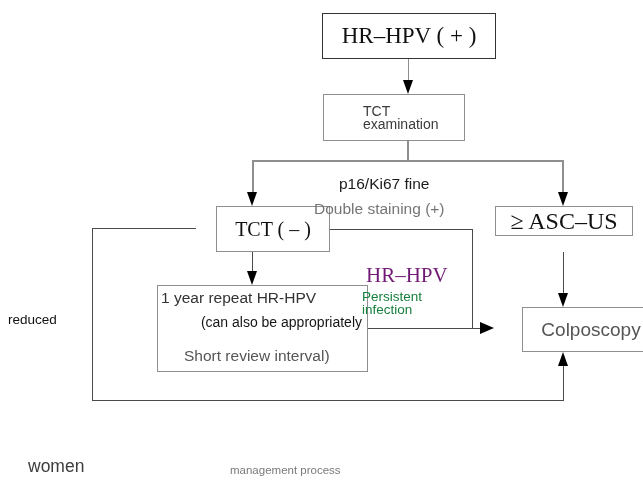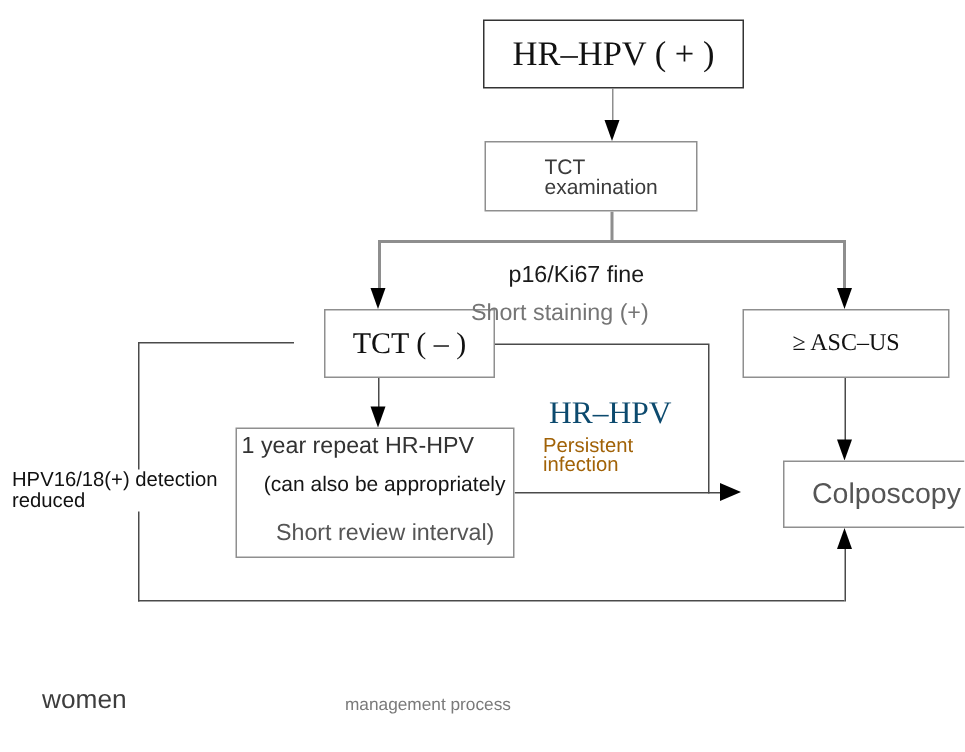--- a/index.html
+++ b/index.html
@@ -25,22 +25,22 @@
   .arr{position:absolute;width:0;height:0;z-index:2;}
   .arr-down{border-left:5px solid transparent;border-right:5px solid transparent;border-top:14px solid #000;}
   .arr-up{border-left:5px solid transparent;border-right:5px solid transparent;border-bottom:14px solid #000;}
   .arr-right{border-top:6px solid transparent;border-bottom:6px solid transparent;border-left:14px solid #000;}
 
   
   #box-hrhpv{left:322px;top:13px;width:174px;height:46px;border-color:#333;font-size:23px;color:#111;}
   #box-tct-exam{left:323px;top:94px;width:142px;height:47px;justify-content:flex-start;}
   #box-tct-exam .inner{padding-left:39px;font-size:14px;line-height:13px;color:#3b3b3b;}
   #box-tct-neg{left:196px;top:206px;width:114px;height:46px;font-size:20px;color:#111;margin-left:20px;}
-  #box-ascus{left:495px;top:206px;width:138px;height:46px;font-size:16px;color:#111;}
-  #box-repeat{left:157px;top:285px;width:186px;height:87px;}
+  #box-ascus{left:495px;top:206px;width:138px;height:30px;font-size:24px;color:#111;}
+  #box-repeat{left:157px;top:285px;width:211px;height:87px;}
   #box-repeat .rl{position:absolute;white-space:nowrap;}
   #box-repeat .rl1{top:3px;left:3px;font-size:15.5px;color:#333;}
   #box-repeat .rl2{top:28px;right:5px;font-size:14px;color:#151515;}
   #box-repeat .rl3{top:61px;left:26px;font-size:15.5px;color:#555;}
   #box-colposcopy{left:494px;top:307px;width:138px;height:45px;font-size:19px;color:#555;margin-left:28px;}
 
   
   #l-top-stem      {left:408px;top:59px; width:1px;height:23px;}
   #l-split-stem    {left:407px;top:141px;width:2px;height:20px;}
   #l-split-h       {left:252px;top:160px;width:312px;height:2px;}
@@ -61,22 +61,22 @@
   #a-into-tctneg  {left:247px;top:192px;}
   #a-into-ascus   {left:558px;top:192px;}
   #a-into-repeat  {left:247px;top:271px;}
   #a-into-colpo-t {left:558px;top:293px;}
   #a-into-colpo-b {left:558px;top:352px;}
   #a-into-colpo-l {left:480px;top:322px;}
 
   
   #label-p16-1{left:315px;top:175px;font-size:15.5px;color:#1a1a1a;margin-left:24px;}
   #label-p16-2{left:314px;top:200px;font-size:15.5px;color:#757575;}
-  #label-hrhpv{left:366px;top:263px;font-size:21px;color:#0c4a6e;}
-  #label-persistent{left:362px;top:290px;font-size:13.5px;line-height:13px;color:#a16207;}
+  #label-hrhpv{left:366px;top:263px;font-size:21px;color:#701a75;}
+  #label-persistent{left:362px;top:290px;font-size:13.5px;line-height:13px;color:#15803d;}
   #label-hpv1618{left:8px;top:313px;font-size:13.5px;line-height:14px;color:#111;background:#fff;padding-right:2px;}
   #caption-1{left:28px;top:428px;font-size:17.5px;color:#3d3d3d;}
   #caption-2{left:28px;top:456px;font-size:17.5px;color:#3d3d3d;}
   #note{left:230px;top:464px;font-size:11.5px;line-height:12.5px;color:#7a7a7a;}
 </style>
 </head>
 <body>
 
 <div id="stage">
 
@@ -126,30 +126,29 @@
     <span class="rl rl1">1 year repeat HR-HPV</span>
     <span class="rl rl3">Short review interval)</span>
     <span class="rl rl2">(can also be appropriately</span>
   </div>
 
   <div class="box" id="box-colposcopy">
     <span>Colposcopy</span>
   </div>
 
   <div class="lbl" id="label-p16-1">p16/Ki67 fine</div>
-  <div class="lbl" id="label-p16-2">Short staining (+)</div>
+  <div class="lbl" id="label-p16-2">Double staining (+)</div>
 
   <div class="lbl serif" id="label-hrhpv">HR–HPV</div>
   <div class="lbl" id="label-persistent">
     <div>Persistent</div>
     <div>infection</div>
   </div>
 
   <div class="lbl" id="label-hpv1618">
-    <div>HPV16/18(+) detection</div>
     <div>reduced</div>
   </div>
 
   <div class="lbl" id="caption-2">women</div>
   <div class="lbl" id="note">
     <div>management process</div>
   </div>
 
 </div>
 

